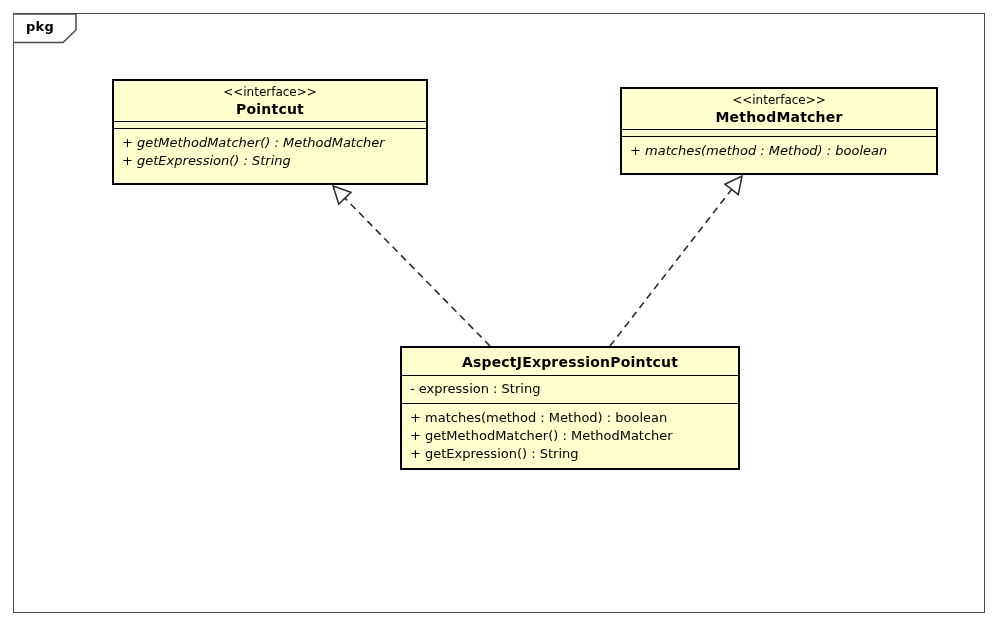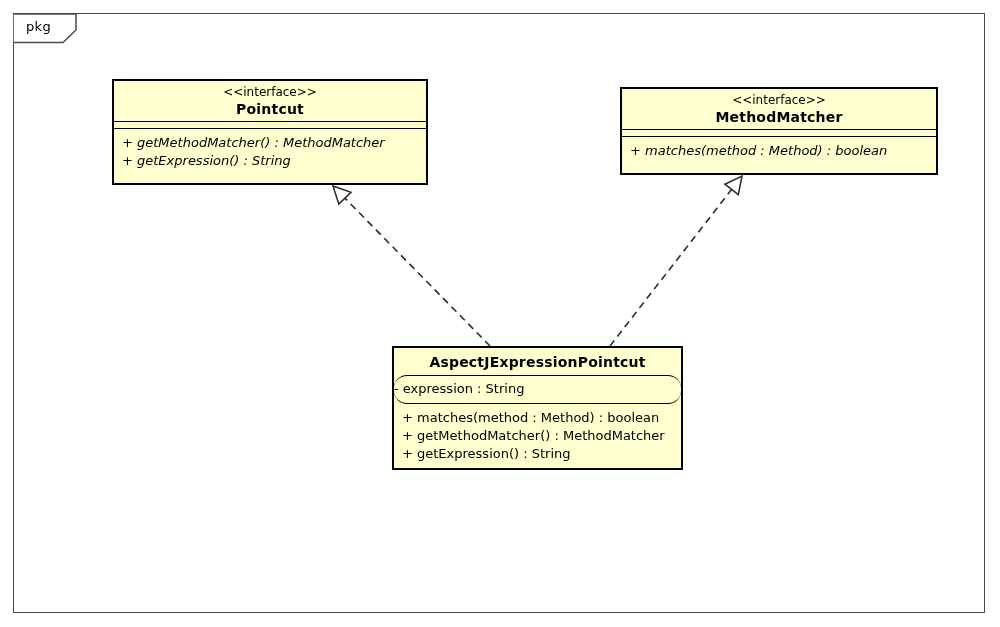--- a/index.html
+++ b/index.html
@@ -2,38 +2,38 @@
 <html><head>
 <meta charset="utf-8">
 <style>
   html,body{margin:0;padding:0;background:#ffffff;}
   body{font-family:"DejaVu Sans","Liberation Sans",sans-serif;color:#000;}
   .canvas{position:relative;width:1000px;height:627px;background:#ffffff;overflow:hidden;}
 
   .frame{position:absolute;left:13px;top:13px;width:972px;height:600px;
          border:1.5px solid #4a4a4a;box-sizing:border-box;background:transparent;}
 
-  .pkg-label{position:absolute;left:26px;top:19px;font-size:13px;font-weight:normal;
+  .pkg-label{position:absolute;left:26px;top:19px;font-size:13px;font-weight:bold;
              letter-spacing:0.3px;}
 
   .relations-layer{position:absolute;left:0;top:0;width:1000px;height:627px;pointer-events:none;}
 
   .uml-class{position:absolute;background:#FEFECE;border:2px solid #000;box-sizing:border-box;}
   .uml-class .hdr{text-align:center;padding:4px 2px 3px 2px;}
   .stereotype{font-size:12px;line-height:15px;}
   .cls-name{font-size:14px;font-weight:bold;line-height:18px;letter-spacing:0.2px;text-align:center;}
   .attrs{border-top:1.5px solid #000;border-bottom:1.5px solid #000;min-height:8px;box-sizing:border-box;}
-  .attrs.filled{padding:4px 8px 5px 0;min-height:0;border-radius:13px;}
+  .attrs.filled{padding:4px 8px 5px 8px;min-height:0;}
   .ops{padding:5px 8px 6px 8px;}
   .member-line{font-size:13px;line-height:18px;white-space:nowrap;}
   .italic .member-line{font-style:italic;}
 
   .box-pointcut{left:112px;top:79px;width:316px;height:106px;}
   .box-methodmatcher{left:620px;top:87px;width:318px;height:88px;}
-  .box-aspectj{left:392px;top:346px;width:291px;height:124px;}
+  .box-aspectj{left:400px;top:346px;width:340px;height:124px;}
   .box-aspectj .hdr{padding:5px 2px 4px 2px;}
 </style>
 </head>
 <body>
 
 <div class="canvas">
 
   <div class="frame"></div>
 
   <svg class="relations-layer" viewBox="0 0 1000 627" xmlns="http://www.w3.org/2000/svg">

